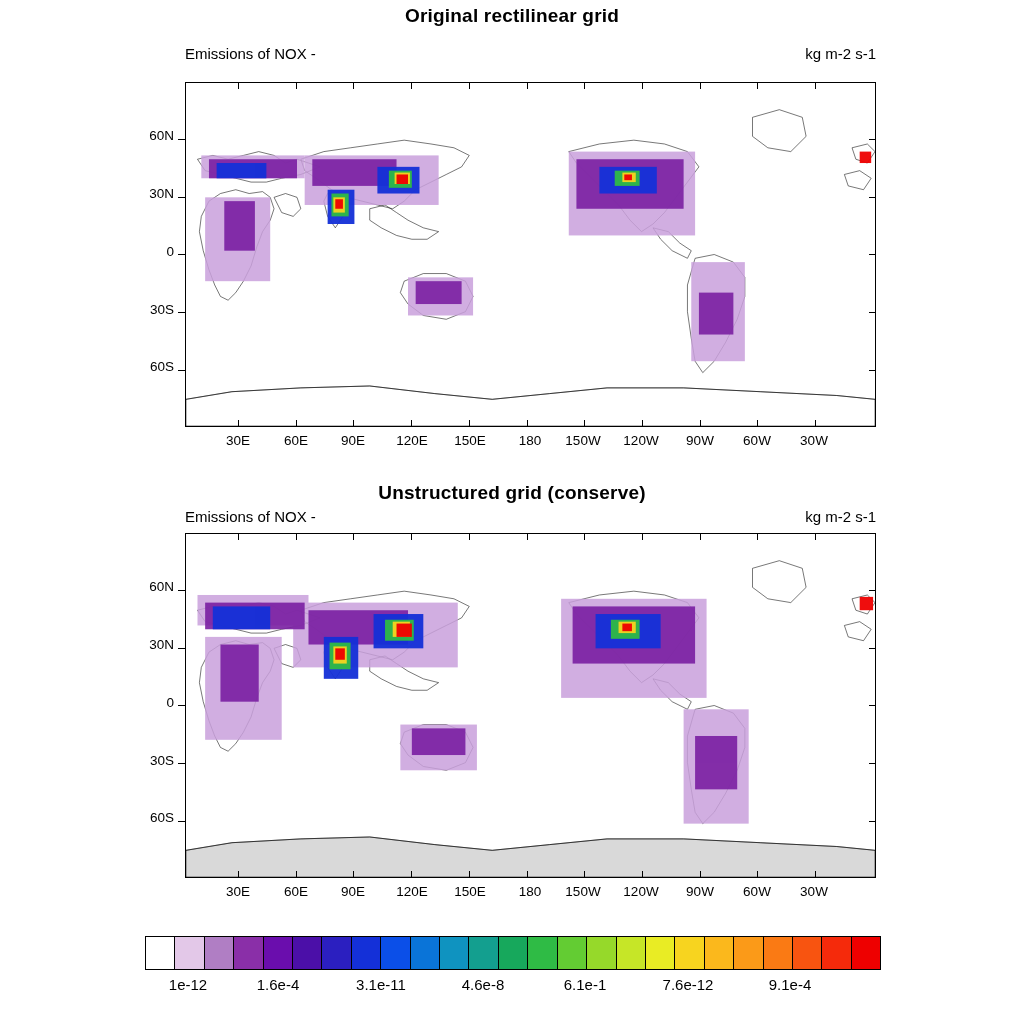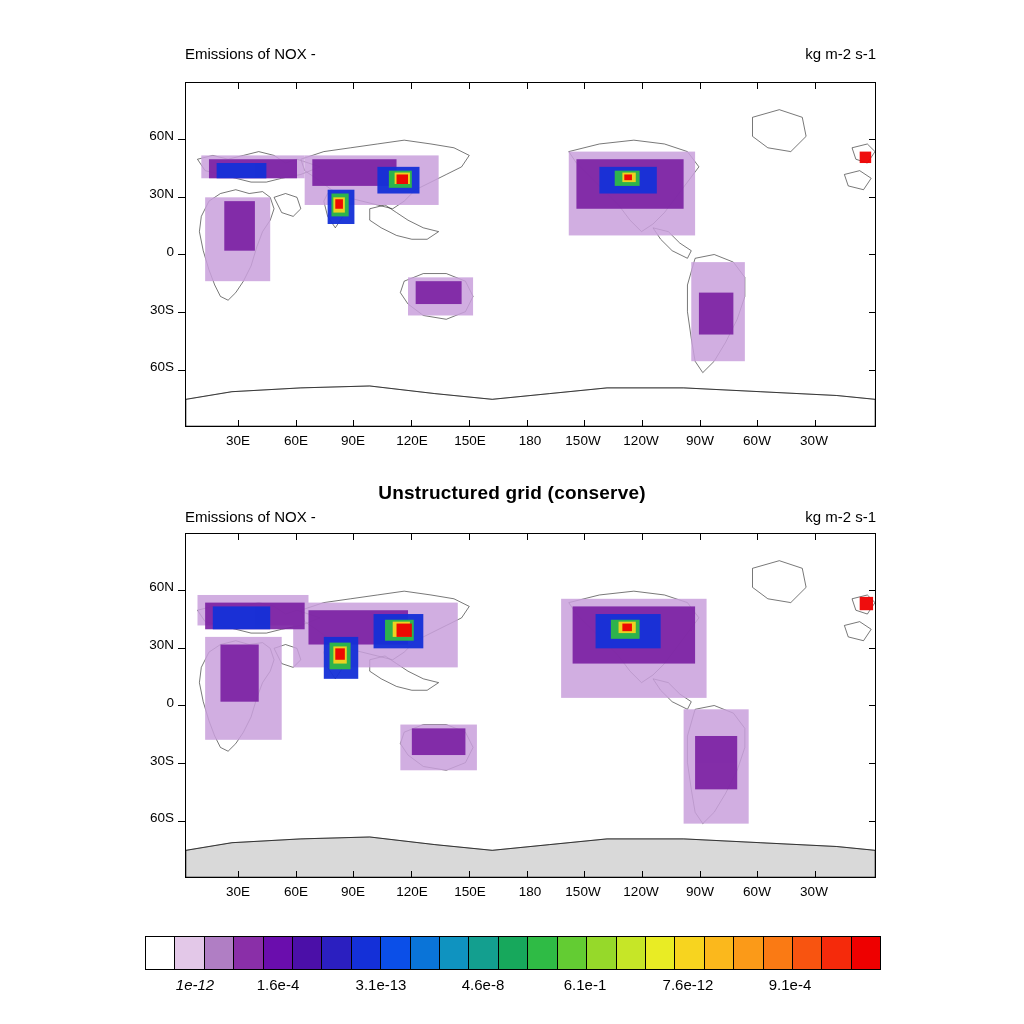--- a/index.html
+++ b/index.html
@@ -33,20 +33,21 @@
   .cbar .cell{height:100%;border-right:1px solid #000;}
   .cbar .cell:last-child{border-right:none;}
   .cbarlabels{position:absolute;}
   .cbarlabel{position:absolute;font-size:15px;text-align:center;}
   svg{display:block;}
 </style>
 </head>
 <body>
 
 <div class="panel" style="top:0;height:470px;">
+  <div class="panel-title" style="top:5px;">Original rectilinear grid</div>
   <div class="sub-left" style="left:185px;top:45px;">Emissions of NOX -</div>
   <div class="sub-right" style="right:148px;top:45px;">kg m-2 s-1</div>
 
   <div class="mapbox" style="left:185px;top:82px;width:691px;height:345px;">
     <svg class="coast" width="689" height="343" viewBox="0 0 360 180" preserveAspectRatio="none">
       <g fill="none" stroke="#000000" stroke-width="0.28" vector-effect="non-scaling-stroke">
 
         <path d="M12,62 L18,58 L26,56 L33,58 L40,57 L44,60 L46,66 L44,72 L40,78 L37,86 L34,96 L30,104 L26,110 L22,114 L18,112 L15,106 L12,98 L9,88 L7,78 L8,70 Z"></path>
         <path d="M6,40 L14,38 L22,40 L30,38 L38,36 L46,38 L52,42 L58,40 L64,42 L70,44 L60,48 L50,50 L42,52 L34,52 L26,50 L18,48 L10,46 Z"></path>
 
@@ -314,20 +315,20 @@
     <div class="cell" style="background: rgb(233, 236, 36); width: 4%;"></div>
     <div class="cell" style="background: rgb(247, 212, 31); width: 4%;"></div>
     <div class="cell" style="background: rgb(251, 184, 28); width: 4%;"></div>
     <div class="cell" style="background: rgb(251, 154, 24); width: 4%;"></div>
     <div class="cell" style="background: rgb(250, 122, 20); width: 4%;"></div>
     <div class="cell" style="background: rgb(248, 84, 16); width: 4%;"></div>
     <div class="cell" style="background: rgb(245, 42, 11); width: 4%;"></div>
     <div class="cell" style="background: rgb(238, 0, 0); width: 4%;"></div>
   </div>
 <div class="cbarlabels" style="left:0;top:976px;width:1024px;">
-  <div class="cbarlabel" style="left:150px;width:90px;font-style:italic;">1e-12</div>
+  <div class="cbarlabel" style="left:143px;width:90px;">1e-12</div>
   <div class="cbarlabel" style="left:233px;width:90px;">1.6e-4</div>
-  <div class="cbarlabel" style="left:336px;width:90px;">3.1e-13</div>
+  <div class="cbarlabel" style="left:336px;width:90px;">3.1e-11</div>
   <div class="cbarlabel" style="left:438px;width:90px;">4.6e-8</div>
   <div class="cbarlabel" style="left:540px;width:90px;">6.1e-1</div>
   <div class="cbarlabel" style="left:643px;width:90px;">7.6e-12</div>
   <div class="cbarlabel" style="left:745px;width:90px;">9.1e-4</div>
 </div>
 
 </body></html>

